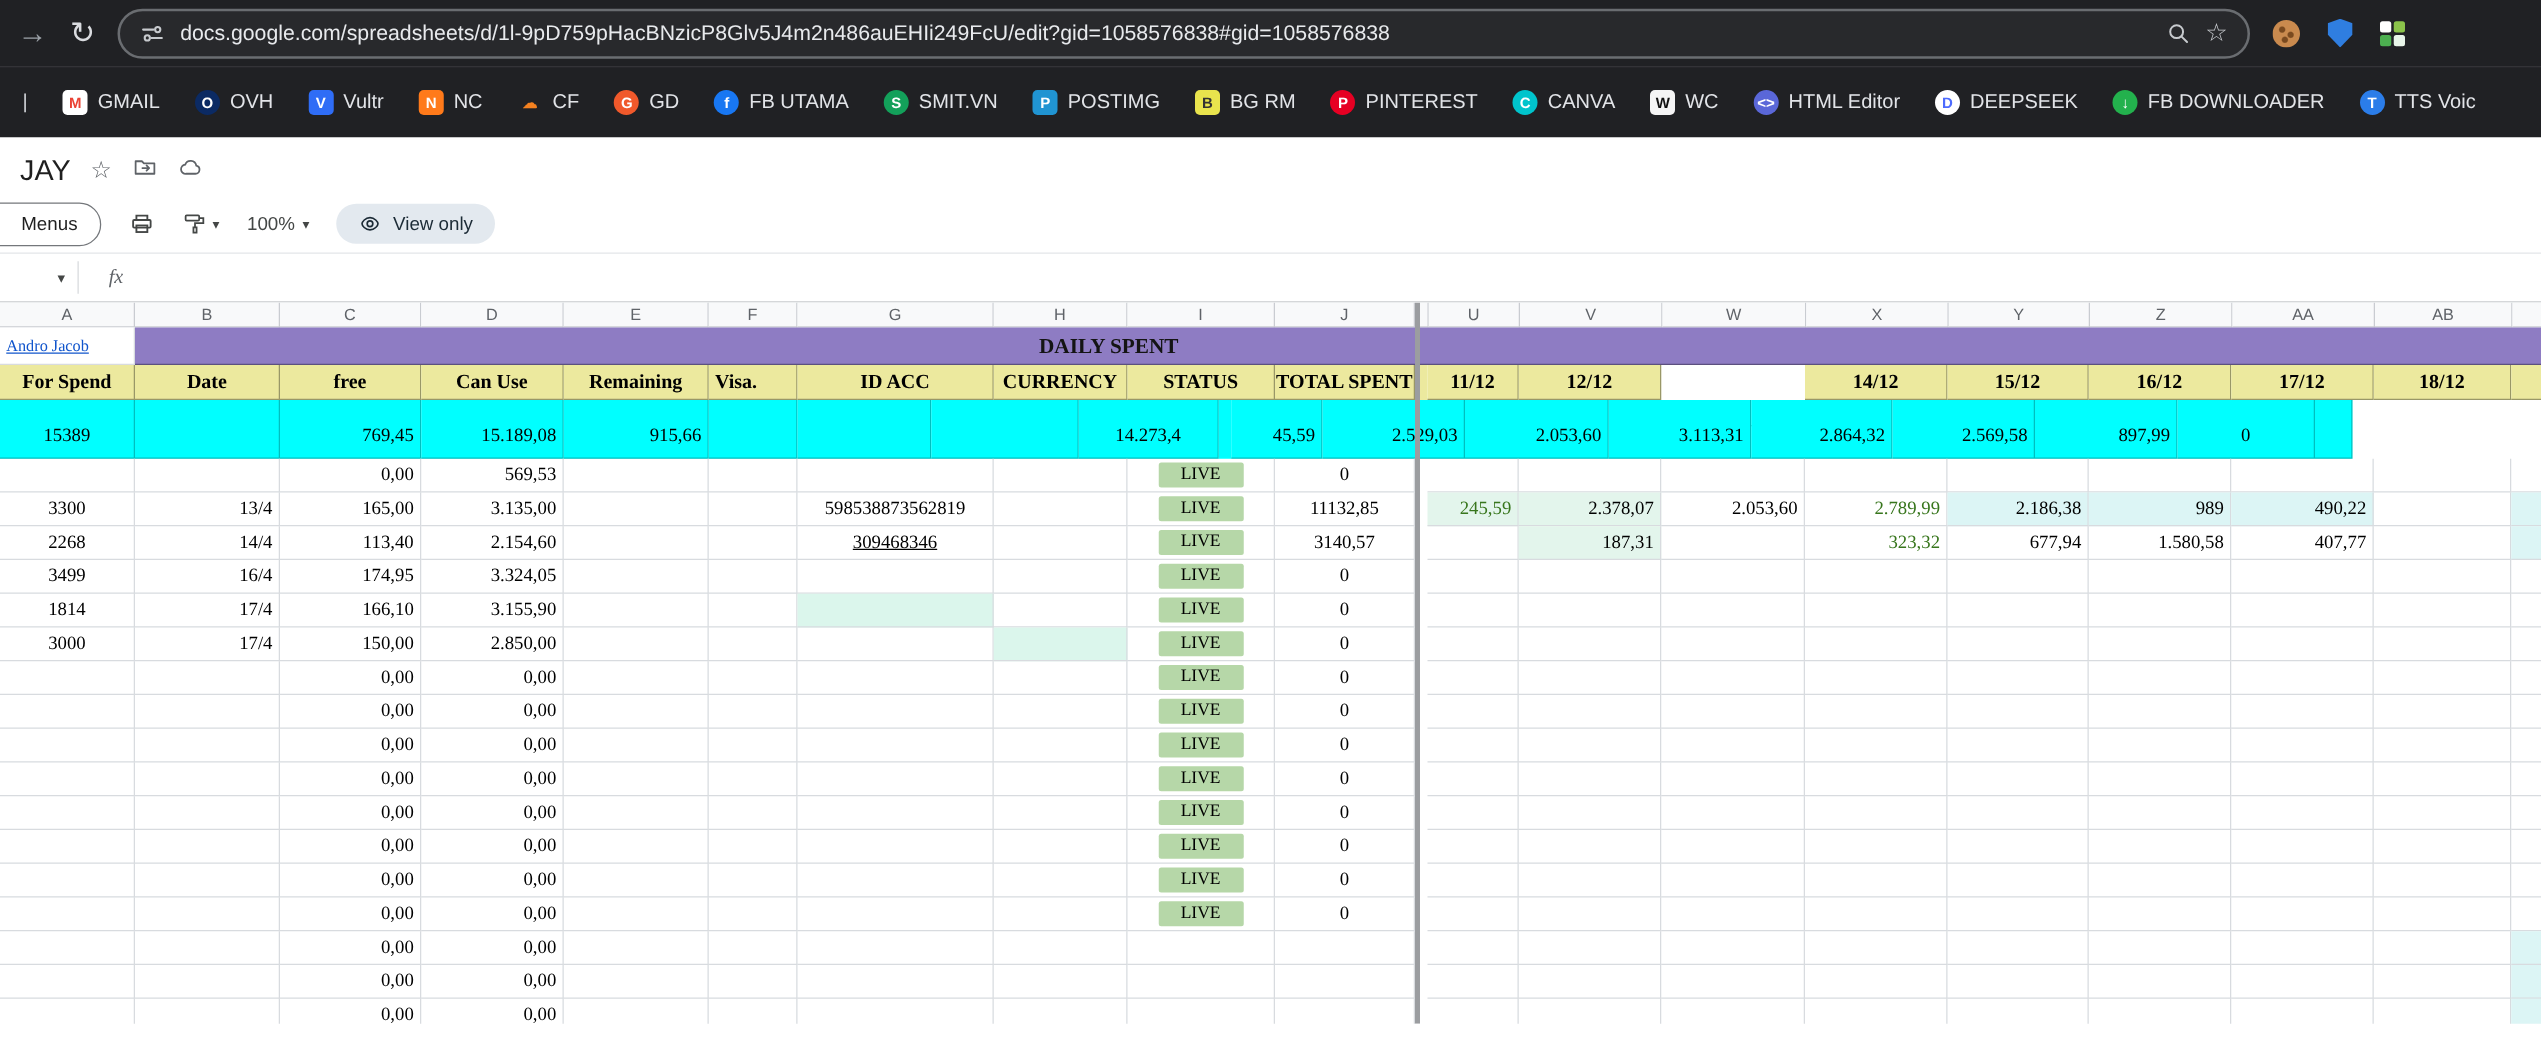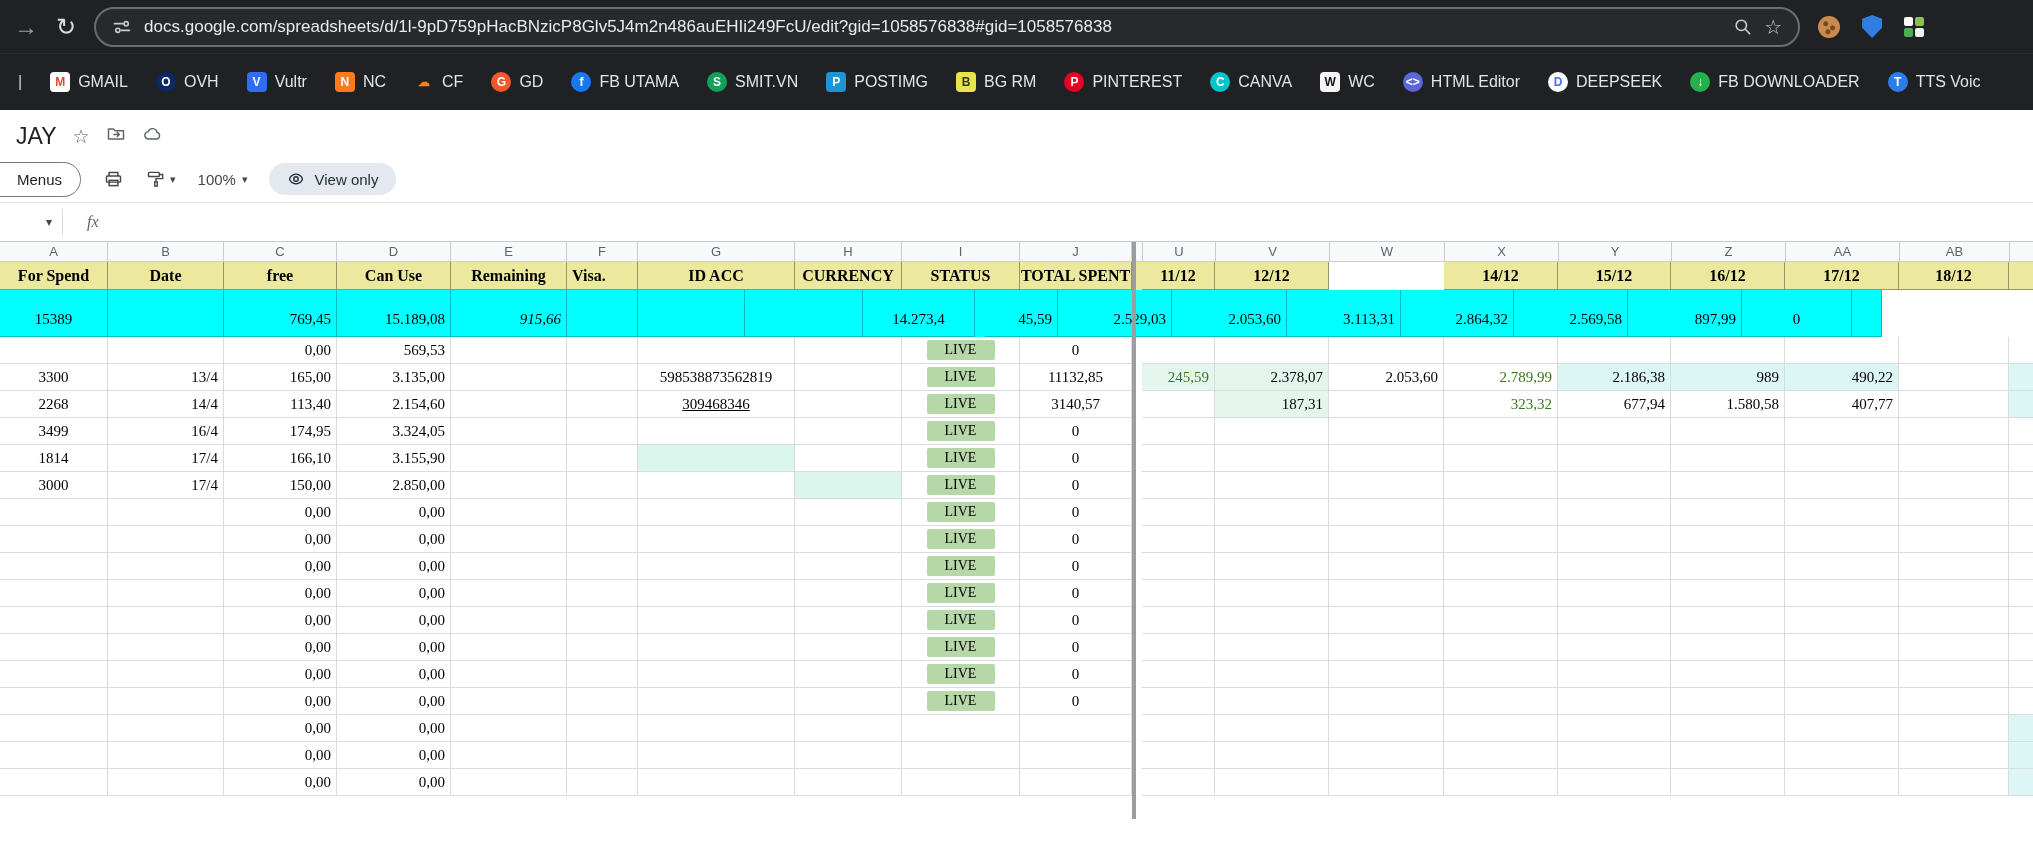--- a/index.html
+++ b/index.html
@@ -273,20 +273,28 @@
         <div class="gcell colhdr al-c" style="width: 73px;">U</div>
         <div class="gcell colhdr al-c" style="width: 114px;">V</div>
         <div class="gcell colhdr al-c" style="width: 115px;">W</div>
         <div class="gcell colhdr al-c" style="width: 114px;">X</div>
         <div class="gcell colhdr al-c" style="width: 113px;">Y</div>
         <div class="gcell colhdr al-c" style="width: 114px;">Z</div>
         <div class="gcell colhdr al-c" style="width: 114px;">AA</div>
         <div class="gcell colhdr al-c" style="width: 110px;">AB</div>
         <div class="gcell colhdr al-c" style="width: 30px;"></div>
       </div>
+      <div class="grow" style="height: 30px;">
+        <div class="gcell al-l banner-a" style="width: 108px;">
+          <span class="cell-link">Andro Jacob</span>
+        </div>
+        <div class="banner-band" style="width: 1925px;">
+          <span class="banner-text">DAILY SPENT</span>
+        </div>
+      </div>
       <div class="grow" style="height: 28px;">
         <div class="gcell al-c ycell" style="width: 108px;">For Spend</div>
         <div class="gcell al-c ycell" style="width: 116px;">Date</div>
         <div class="gcell al-c ycell" style="width: 113px;">free</div>
         <div class="gcell al-c ycell" style="width: 114px;">Can Use</div>
         <div class="gcell al-c ycell" style="width: 116px;">Remaining</div>
         <div class="gcell al-l ycell" style="width: 71px;">Visa.</div>
         <div class="gcell al-c ycell" style="width: 157px;">ID ACC</div>
         <div class="gcell al-c ycell" style="width: 107px;">CURRENCY</div>
         <div class="gcell al-c ycell" style="width: 118px;">STATUS</div>
@@ -300,21 +308,21 @@
         <div class="gcell al-c ycell" style="width: 114px;">16/12</div>
         <div class="gcell al-c ycell" style="width: 114px;">17/12</div>
         <div class="gcell al-c ycell" style="width: 110px;">18/12</div>
         <div class="gcell al-l ycell" style="width: 30px;"></div>
       </div>
       <div class="grow" style="height: 47px;">
         <div class="gcell al-c tcell" style="width: 108px;">15389</div>
         <div class="gcell al-r tcell" style="width: 116px;"></div>
         <div class="gcell al-r tcell" style="width: 113px;">769,45</div>
         <div class="gcell al-r tcell" style="width: 114px;">15.189,08</div>
-        <div class="gcell al-r tcell" style="width: 116px; font-style: italic;">915,66</div>
+        <div class="gcell al-r tcell" style="width: 116px;">915,66</div>
         <div class="gcell al-l tcell" style="width: 71px;"></div>
         <div class="gcell al-c tcell" style="width: 107px;"></div>
         <div class="gcell al-c tcell" style="width: 118px;"></div>
         <div class="gcell al-c tcell" style="width: 112px;">14.273,4</div>
         <div class="gcell al-l tcell sp" style="width: 4px;"></div>
         <div class="gcell al-r tcell" style="width: 73px;">45,59</div>
         <div class="gcell al-r tcell" style="width: 114px; text-align: center;">2.529,03</div>
         <div class="gcell al-r tcell" style="width: 115px;">2.053,60</div>
         <div class="gcell al-r tcell" style="width: 114px;">3.113,31</div>
         <div class="gcell al-r tcell" style="width: 113px;">2.864,32</div>

